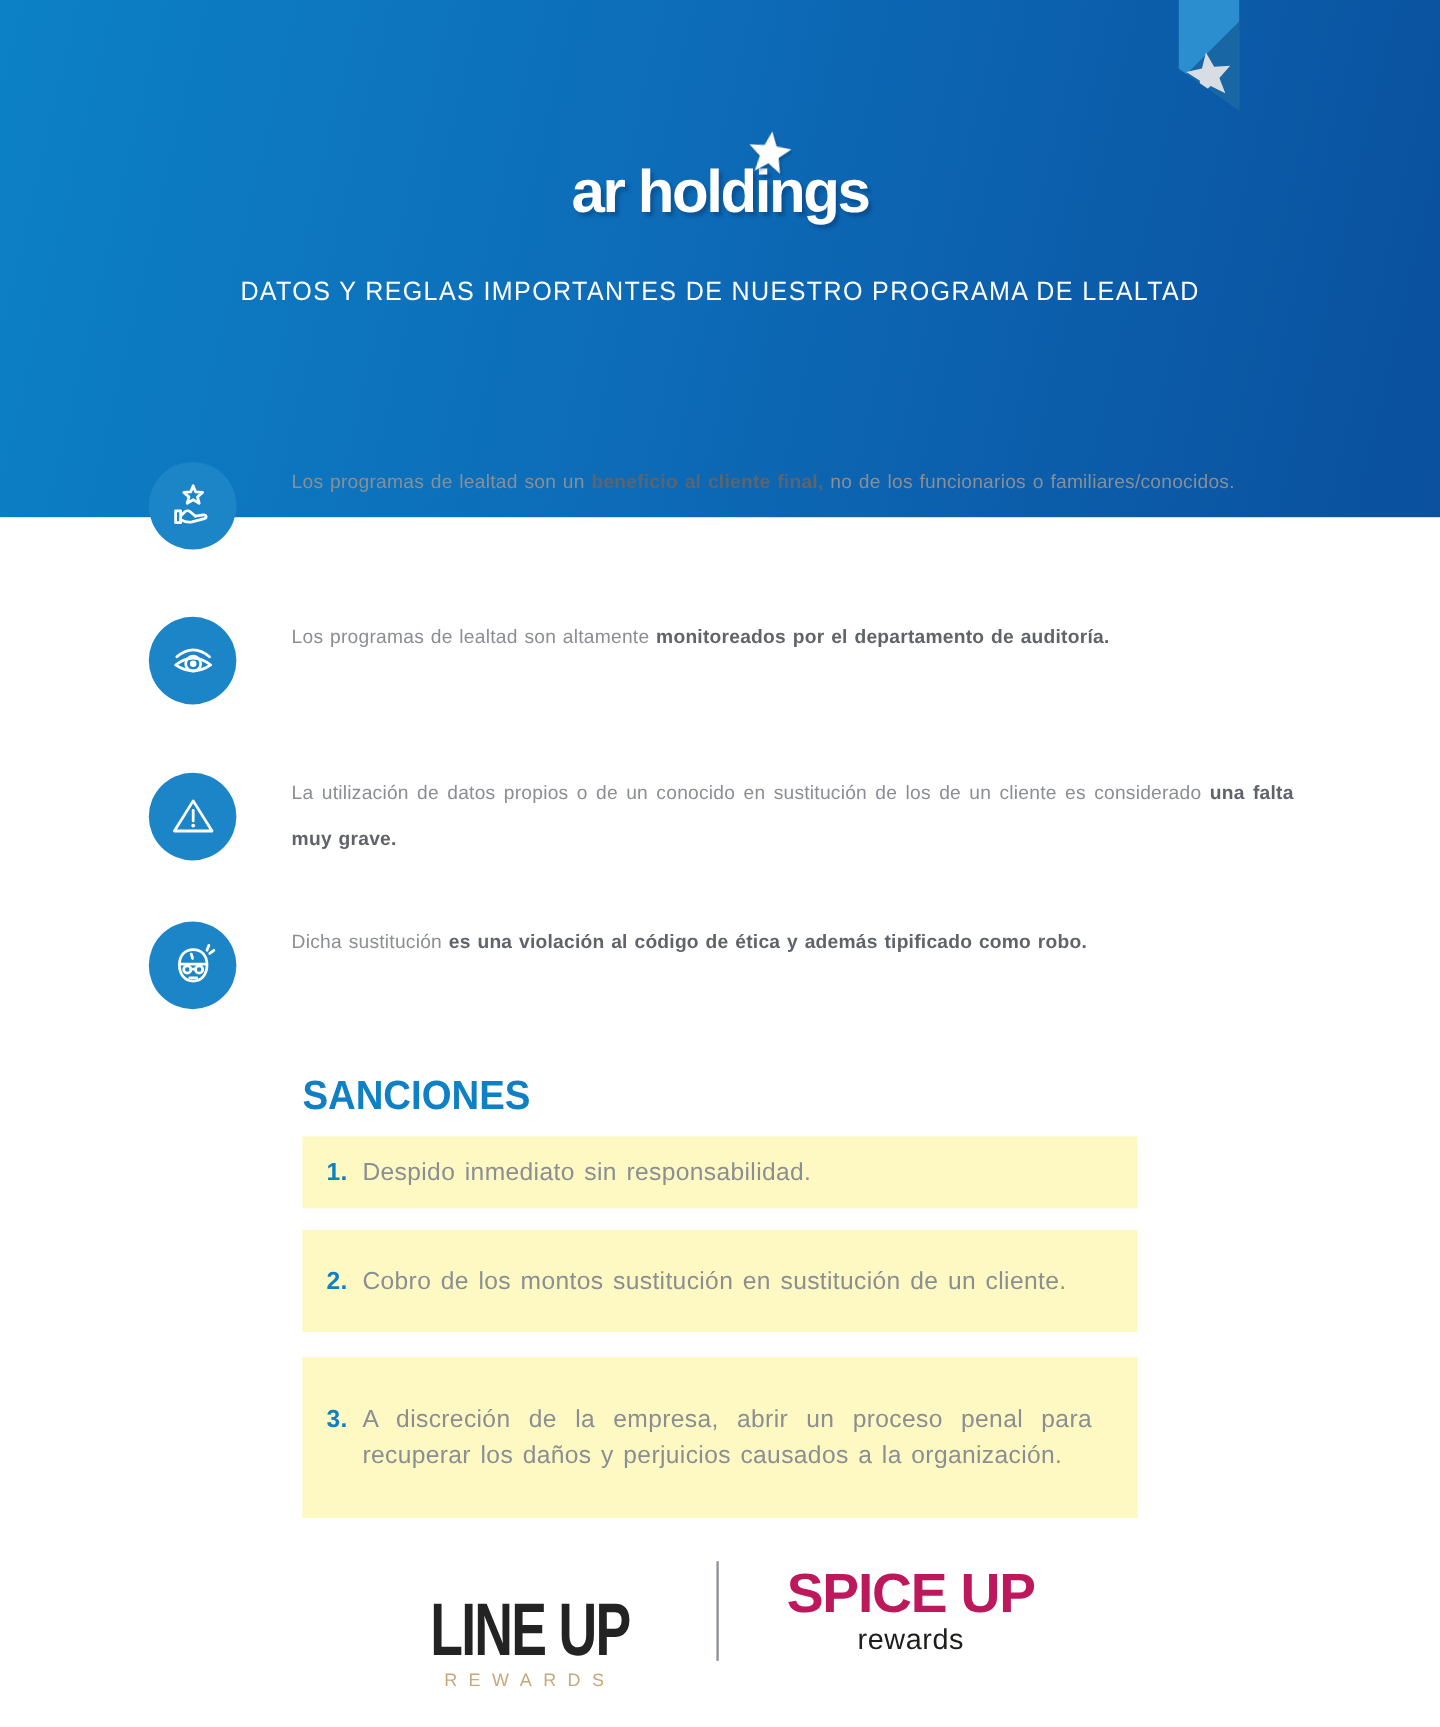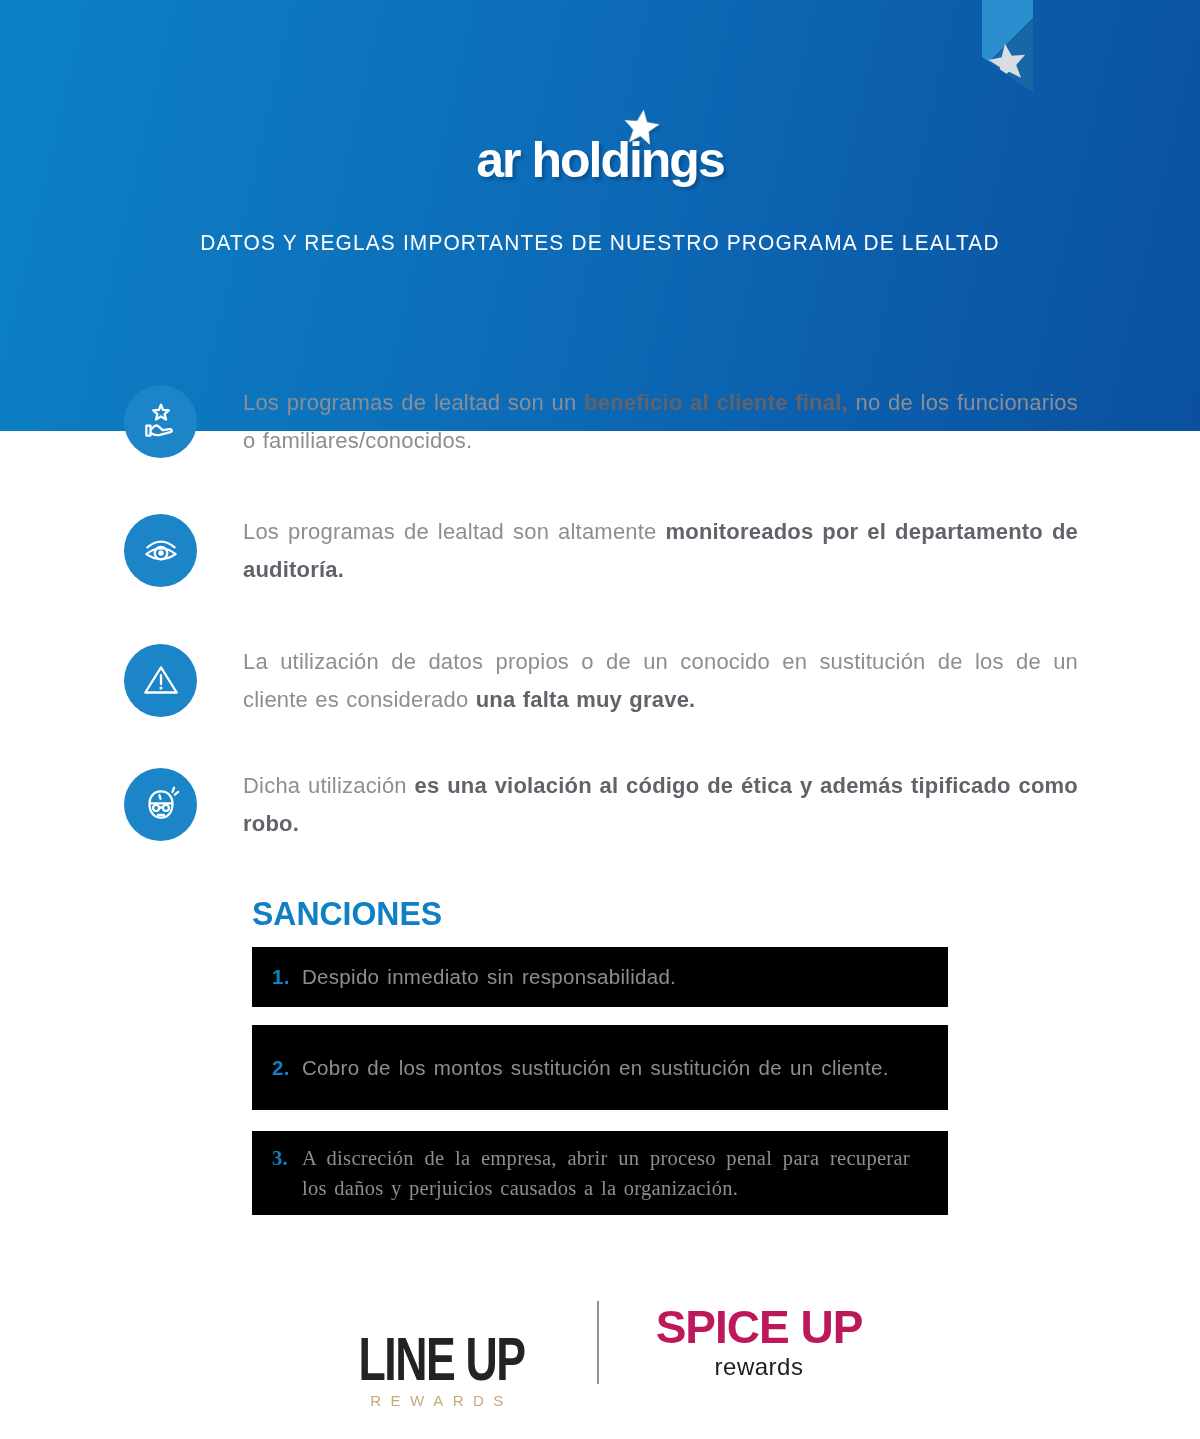--- a/index.html
+++ b/index.html
@@ -49,48 +49,48 @@
     position:absolute; left:124px; width:954px;
     display:flex; gap:46px; align-items:flex-start;
   }
   .rule-icon {
     flex:0 0 73px; width:73px; height:73px; border-radius:50%;
     background:#1b85c7; display:flex; align-items:center; justify-content:center;
   }
   .rule-icon svg { width:46px; height:46px; }
   .rule p {
     flex:1; margin-top:-1px;
-    color:#8b8e93; font-size:22px; line-height:38px;
+    color:#8b8e93; font-size:16px; line-height:38px;
     text-align:justify; letter-spacing:.2px; word-spacing:1px;
   }
   .rule p b { color:#60646a; font-weight:700; }
 
   
   .sanciones-title {
     position:absolute; left:252px; top:894px;
     color:#1080c5; font-size:34px; font-weight:800; letter-spacing:0;
     transform:scaleX(.94); transform-origin:left center;
   }
   .sanction-box {
-    position:absolute; left:252px; width:696px; background:#000000;
+    position:absolute; left:252px; width:696px; background:#fef9c3;
     display:flex; align-items:center;
     padding:0 38px 0 20px;
   }
   .sanction-box p {
     margin-left:30px; text-indent:-30px;
     color:#8b8e93; font-size:20.5px; line-height:30px;
     text-align:justify; letter-spacing:.3px; word-spacing:2px; width:100%;
   }
   .sanction-box p .num {
     display:inline-block; width:30px; text-indent:0;
     color:#1080c5; font-weight:700;
   }
   .box-1 { top:947px; height:60px; }
   .box-2 { top:1025px; height:85px; }
-  .box-3 { top:1131px; height:84px;font-family:Liberation Serif, serif; }
+  .box-3 { top:1131px; height:134px; }
 
   
   .lineup { position:absolute; left:328px; top:1331px; width:218px; text-align:center; }
   .lineup-title {
     color:#232323; font-size:62px; font-weight:800; letter-spacing:-2px;
     line-height:56px; transform:scaleX(.72); transform-origin:center;
     white-space:nowrap;
   }
   .lineup-sub {
     margin-top:5px; color:#c8a87a; font-size:15px; font-weight:400;
@@ -179,21 +179,21 @@
         <line class="st" x1="11.5" y1="20.5" x2="32.5" y2="20.5"></line>
         <line class="st" x1="20.5" y1="12.5" x2="21.5" y2="16"></line>
         <circle class="st" cx="17.3" cy="24.8" r="2.9"></circle>
         <circle class="st" cx="26.7" cy="24.8" r="2.9"></circle>
         <line class="st" x1="20.2" y1="24.4" x2="23.8" y2="24.4"></line>
         <line class="st" x1="19.2" y1="31.5" x2="24.8" y2="31.5"></line>
         <line class="st" x1="34.5" y1="5.5" x2="33" y2="9.5"></line>
         <line class="st" x1="38.5" y1="9.5" x2="35.2" y2="12"></line>
       </svg>
     </div>
-    <p><span>Dicha utilización </span><b>es una violación al código de ética y además tipificado como robo.</b><span></span></p>
+    <p><span>Dicha sustitución </span><b>es una violación al código de ética y además tipificado como robo.</b><span></span></p>
   </div>
 
   <div class="sanciones-title">SANCIONES</div>
 
   <div class="sanction-box box-1">
     <p><span class="num">1.</span><span>Despido inmediato sin responsabilidad.</span></p>
   </div>
 
   <div class="sanction-box box-2">
     <p><span class="num">2.</span><span>Cobro de los montos sustitución en sustitución de un cliente.</span></p>

